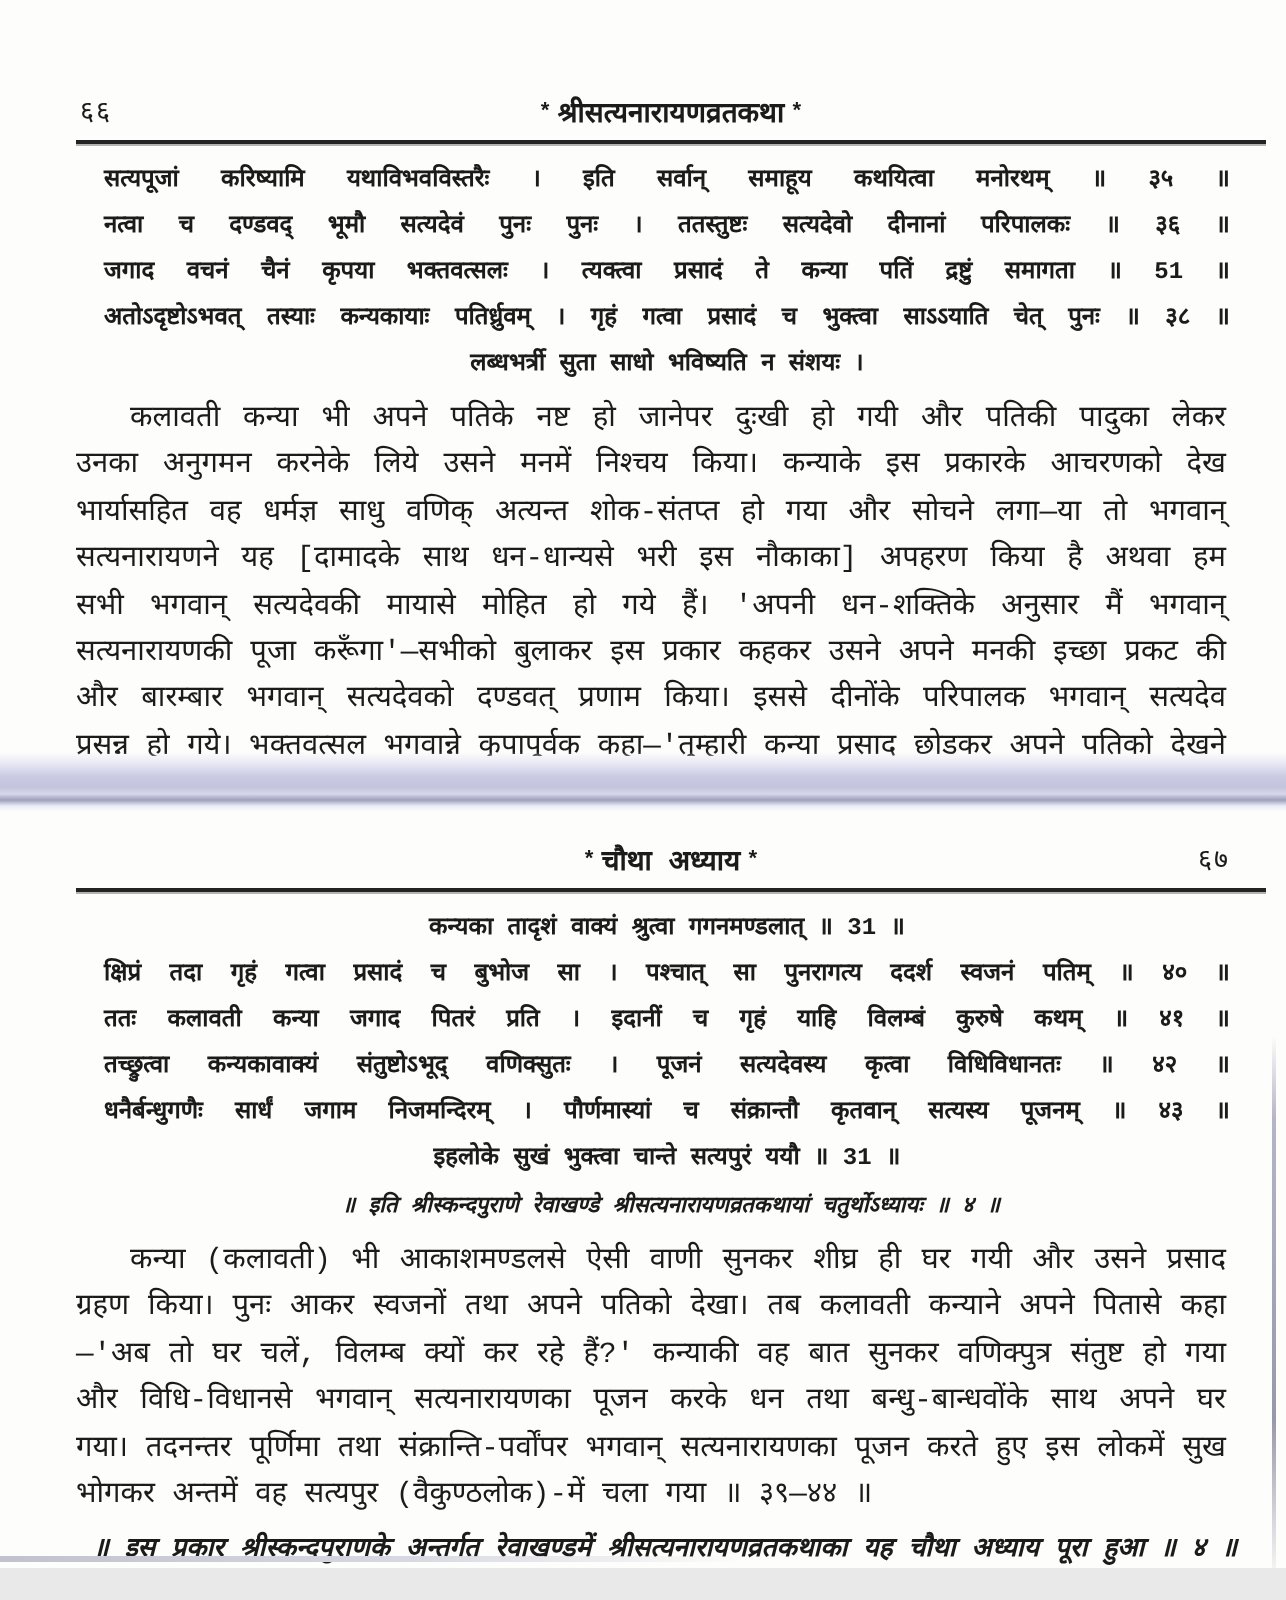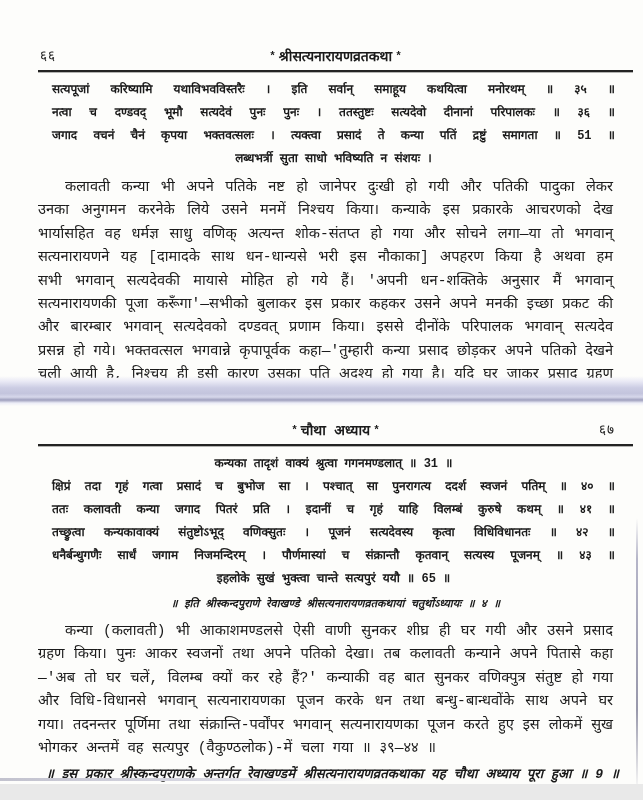--- a/index.html
+++ b/index.html
@@ -71,20 +71,21 @@
     <div class="hdr">
       <span class="num num-left">६६</span>
       <div class="ttl"><span class="orn">*</span><span>श्रीसत्यनारायणव्रतकथा</span><span class="orn">*</span></div>
     </div>
     <div class="rule"></div>
 
     <div class="verses">
       <div class="vline">सत्यपूजां करिष्यामि यथाविभवविस्तरैः । इति सर्वान् समाहूय कथयित्वा मनोरथम् ॥ ३५ ॥</div>
       <div class="vline">नत्वा च दण्डवद् भूमौ सत्यदेवं पुनः पुनः । ततस्तुष्टः सत्यदेवो दीनानां परिपालकः ॥ ३६ ॥</div>
       <div class="vline">जगाद वचनं चैनं कृपया भक्तवत्सलः । त्यक्त्वा प्रसादं ते कन्या पतिं द्रष्टुं समागता ॥ 51 ॥</div>
+      <div class="vline">अतोऽदृष्टोऽभवत् तस्याः कन्यकायाः पतिर्ध्रुवम् । गृहं गत्वा प्रसादं च भुक्त्वा साऽऽयाति चेत् पुनः ॥ ३८ ॥</div>
       <div class="vline center">लब्धभर्त्री सुता साधो भविष्यति न संशयः ।</div>
     </div>
 
     <div class="prose">कलावती कन्या भी अपने पतिके नष्ट हो जानेपर दुःखी हो गयी और पतिकी पादुका लेकर उनका अनुगमन करनेके लिये उसने मनमें निश्चय किया। कन्याके इस प्रकारके आचरणको देख भार्यासहित वह धर्मज्ञ साधु वणिक् अत्यन्त शोक-संतप्त हो गया और सोचने लगा—या तो भगवान् सत्यनारायणने यह [दामादके साथ धन-धान्यसे भरी इस नौकाका] अपहरण किया है अथवा हम सभी भगवान् सत्यदेवकी मायासे मोहित हो गये हैं। 'अपनी धन-शक्तिके अनुसार मैं भगवान् सत्यनारायणकी पूजा करूँगा'—सभीको बुलाकर इस प्रकार कहकर उसने अपने मनकी इच्छा प्रकट की और बारम्बार भगवान् सत्यदेवको दण्डवत् प्रणाम किया। इससे दीनोंके परिपालक भगवान् सत्यदेव प्रसन्न हो गये। भक्तवत्सल भगवान्ने कृपापूर्वक कहा—'तुम्हारी कन्या प्रसाद छोड़कर अपने पतिको देखने चली आयी है, निश्चय ही इसी कारण उसका पति अदृश्य हो गया है। यदि घर जाकर प्रसाद ग्रहण करके वह पुनः आये तो हे साधो! तुम्हारी पुत्री पतिको प्राप्त करेगी—इसमें संशय नहीं' ॥ ३२—३८¹/₂ ॥</div>
   </section>
 
   <div class="foldband"></div>
 
   <section class="pageblock p67">
     <div class="hdr">
@@ -92,28 +93,28 @@
       <span class="num num-right">६७</span>
     </div>
     <div class="rule"></div>
 
     <div class="verses">
       <div class="vline center">कन्यका तादृशं वाक्यं श्रुत्वा गगनमण्डलात् ॥ 31 ॥</div>
       <div class="vline">क्षिप्रं तदा गृहं गत्वा प्रसादं च बुभोज सा । पश्चात् सा पुनरागत्य ददर्श स्वजनं पतिम् ॥ ४० ॥</div>
       <div class="vline">ततः कलावती कन्या जगाद पितरं प्रति । इदानीं च गृहं याहि विलम्बं कुरुषे कथम् ॥ ४१ ॥</div>
       <div class="vline">तच्छ्रुत्वा कन्यकावाक्यं संतुष्टोऽभूद् वणिक्सुतः । पूजनं सत्यदेवस्य कृत्वा विधिविधानतः ॥ ४२ ॥</div>
       <div class="vline">धनैर्बन्धुगणैः सार्धं जगाम निजमन्दिरम् । पौर्णमास्यां च संक्रान्तौ कृतवान् सत्यस्य पूजनम् ॥ ४३ ॥</div>
-      <div class="vline center">इहलोके सुखं भुक्त्वा चान्ते सत्यपुरं ययौ ॥ 65 ॥</div>
+      <div class="vline center">इहलोके सुखं भुक्त्वा चान्ते सत्यपुरं ययौ ॥ 31 ॥</div>
     </div>
 
     <div class="colophon-skt">॥ इति श्रीस्कन्दपुराणे रेवाखण्डे श्रीसत्यनारायणव्रतकथायां चतुर्थोऽध्यायः ॥ ४ ॥</div>
 
     <div class="prose">कन्या (कलावती) भी आकाशमण्डलसे ऐसी वाणी सुनकर शीघ्र ही घर गयी और उसने प्रसाद ग्रहण किया। पुनः आकर स्वजनों तथा अपने पतिको देखा। तब कलावती कन्याने अपने पितासे कहा—'अब तो घर चलें, विलम्ब क्यों कर रहे हैं?' कन्याकी वह बात सुनकर वणिक्पुत्र संतुष्ट हो गया और विधि-विधानसे भगवान् सत्यनारायणका पूजन करके धन तथा बन्धु-बान्धवोंके साथ अपने घर गया। तदनन्तर पूर्णिमा तथा संक्रान्ति-पर्वोंपर भगवान् सत्यनारायणका पूजन करते हुए इस लोकमें सुख भोगकर अन्तमें वह सत्यपुर (वैकुण्ठलोक)-में चला गया ॥ ३९—४४ ॥</div>
 
-    <div class="colophon-hi">॥ इस प्रकार श्रीस्कन्दपुराणके अन्तर्गत रेवाखण्डमें श्रीसत्यनारायणव्रतकथाका यह चौथा अध्याय पूरा हुआ ॥ 9 ॥</div>
+    <div class="colophon-hi">॥ इस प्रकार श्रीस्कन्दपुराणके अन्तर्गत रेवाखण्डमें श्रीसत्यनारायणव्रतकथाका यह चौथा अध्याय पूरा हुआ ॥ ४ ॥</div>
 
     <div class="endmarks">
       <div class="sq"></div>
       <div class="sq"></div>
     </div>
   </section>
 
   <div class="pageedge"></div>
   <div class="bottomshadow"></div>
 </div>

